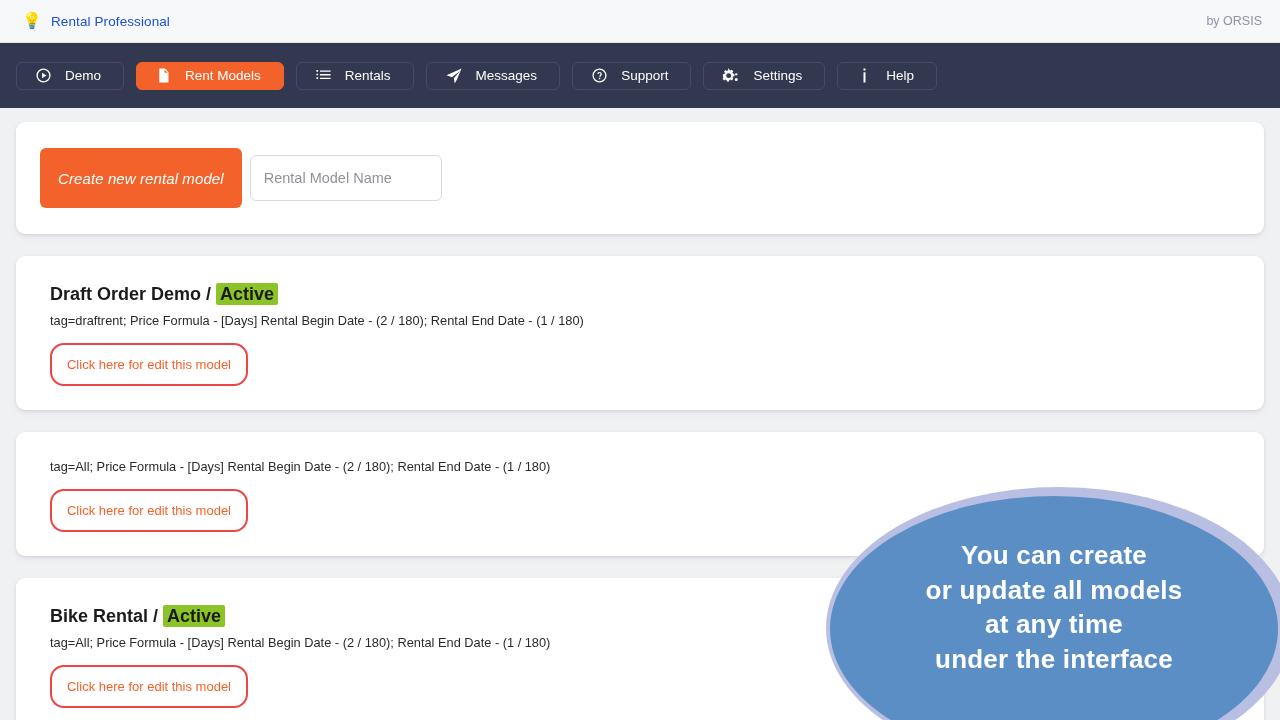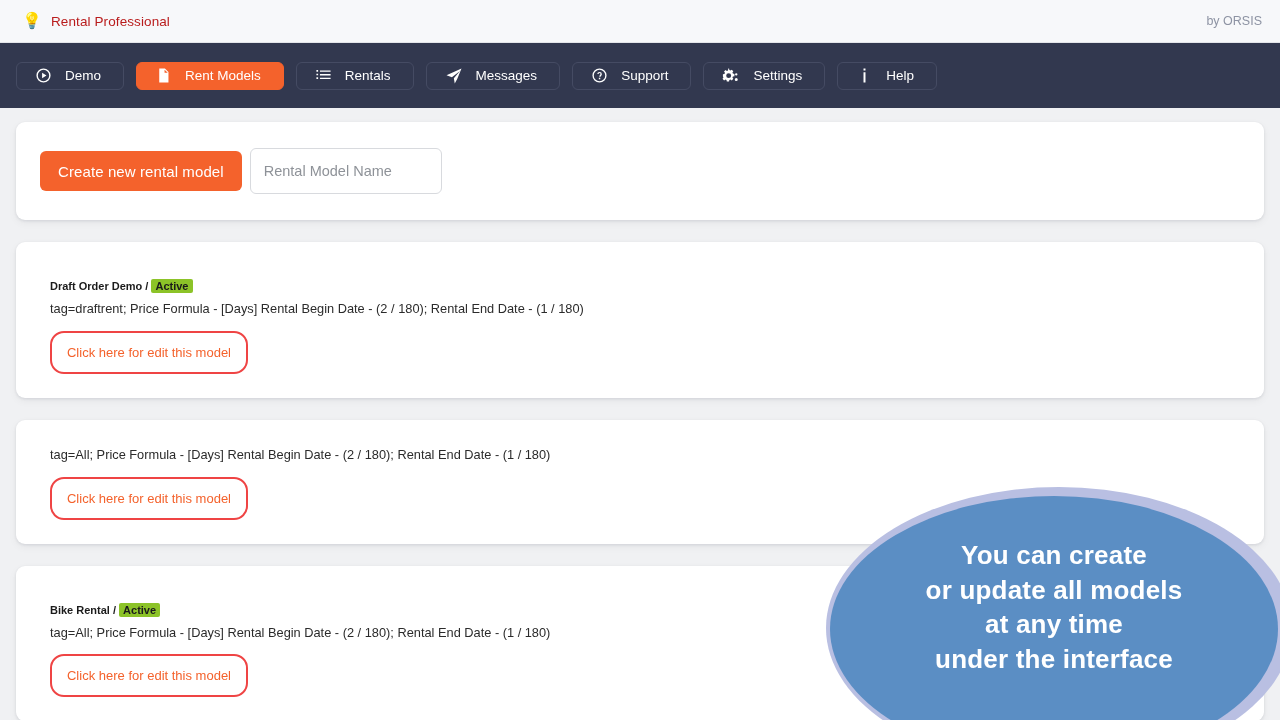--- a/index.html
+++ b/index.html
@@ -25,21 +25,21 @@
   .brand { display: flex; align-items: center; gap: 9px; }
   .brand-icon {
     width: 20px; height: 20px;
     display: inline-block;
     line-height: 20px;
     font-size: 16px;
     text-align: center;
   }
   .brand-title {
     font-size: 13.5px;
-    color: #b91c1c;
+    color: #1d4ed8;
     letter-spacing: .1px;
   }
   .byline {
     margin-left: auto;
     font-size: 12.5px;
     color: #8d93a3;
   }
 
   
   .navbar {
@@ -85,50 +85,50 @@
     padding: 26px 24px;
     display: flex;
     align-items: center;
     gap: 8px;
   }
   .btn-create {
     background: #f4622c;
     color: #fff;
     border: none;
     border-radius: 6px;
-    height: 40px;
+    height: 60px;
     padding: 0 18px;
     font-size: 15px;
     font-family: "Liberation Sans", sans-serif;
     cursor: pointer;
     letter-spacing: .1px;
+    font-style: italic;
   }
   .model-name-input {
     height: 46px;
     width: 192px;
     border: 1px solid #d8dade;
     border-radius: 6px;
     padding: 0 13px;
     font-size: 14.5px;
     font-family: "Liberation Sans", sans-serif;
     color: #333;
     background: #fff;
     outline: none;
   }
   .model-name-input::placeholder { color: #8e9298; }
 
   
   .model-card { padding: 26px 24px 24px 34px; }
   .model-title {
-    font-size: 11px;
+    font-size: 18px;
     font-weight: bold;
     color: #1b1b1b;
     margin-bottom: 6px;
     line-height: 1.35;
-    margin-top: 11px;
   }
   .badge-active {
     background: #8cc328;
     color: #1a1a1a;
     font-weight: bold;
     padding: 1px 4px;
     border-radius: 2px;
   }
   .model-desc {
     font-size: 12.8px;

